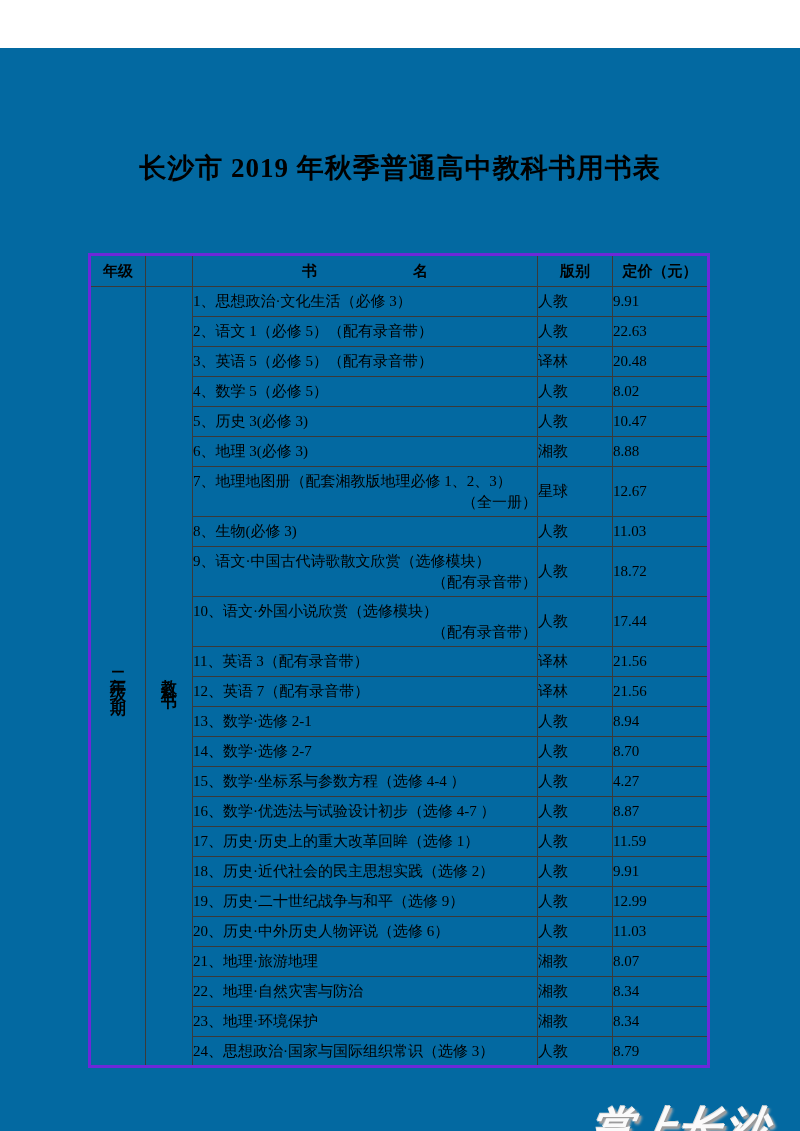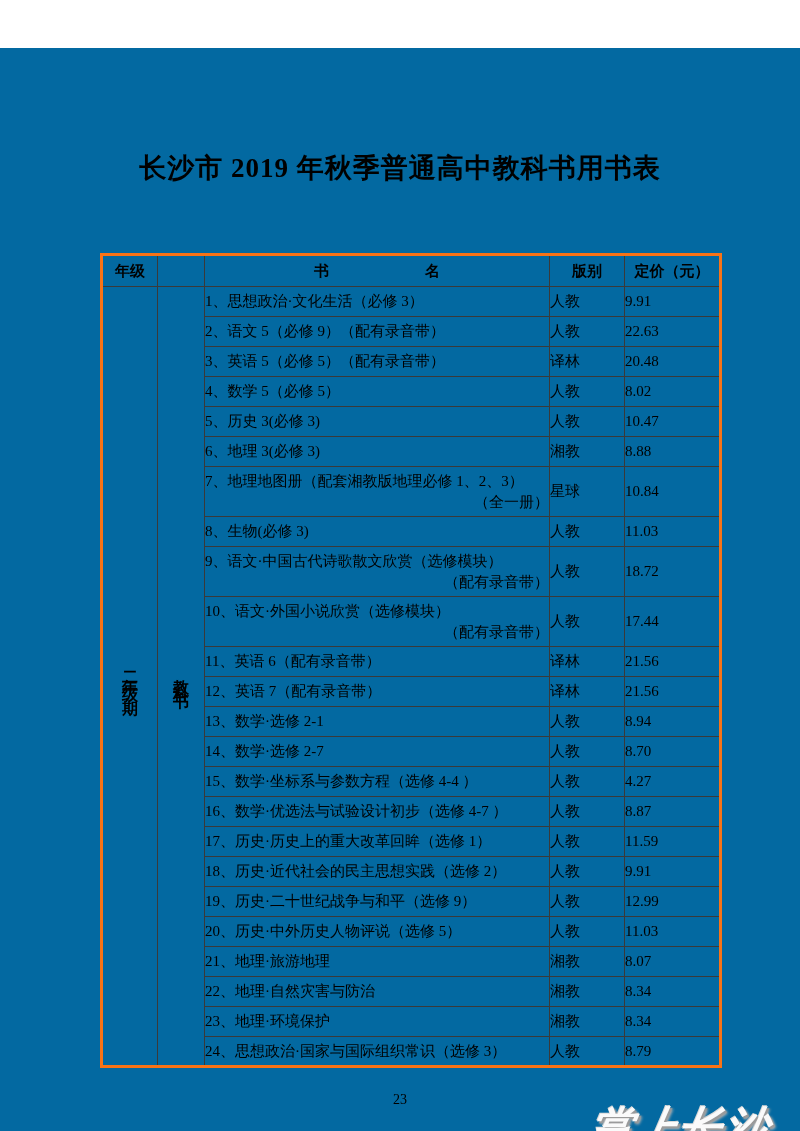--- a/index.html
+++ b/index.html
@@ -10,24 +10,24 @@
   }
   .page{position:relative;width:800px;height:1131px;background:#0369a1;overflow:hidden;margin-top:48px;}
 
   .doc-title{
     position:absolute;top:102px;left:0;width:100%;
     text-align:center;font-size:27px;font-weight:bold;
     letter-spacing:1px;margin:0;
   }
 
   table.book-table{
-    position:absolute;left:100px;top:205px;
+    position:absolute;left:88px;top:205px;
     border-collapse:collapse;table-layout:fixed;
     width:620px;
-    border:3px solid #f97316;
+    border:3px solid #6d28d9;
   }
   table.book-table th, table.book-table td{
     border:1px solid #3a3a3a;
     padding:0;
     font-size:15px;
     vertical-align:middle;
   }
   table.book-table thead th{
     height:30px;font-weight:bold;text-align:center;font-size:15px;
   }
@@ -113,21 +113,21 @@
           </td>
           <td class="title-cell">
         <div class="line1">1、思想政治·文化生活（必修 3）</div>
 
       </td>
       <td class="pub-cell">人教</td>
       <td class="price-cell">9.91</td>
     </tr>
         <tr>
       <td class="title-cell">
-        <div class="line1">2、语文 5（必修 9）（配有录音带）</div>
+        <div class="line1">2、语文 1（必修 5）（配有录音带）</div>
 
       </td>
       <td class="pub-cell">人教</td>
       <td class="price-cell">22.63</td>
     </tr>
         <tr>
       <td class="title-cell">
         <div class="line1">3、英语 5（必修 5）（配有录音带）</div>
 
       </td>
@@ -157,21 +157,21 @@
       </td>
       <td class="pub-cell">湘教</td>
       <td class="price-cell">8.88</td>
     </tr>
         <tr class="tall">
       <td class="title-cell">
         <div class="line1">7、地理地图册（配套湘教版地理必修 1、2、3）</div>
         <div class="line2">（全一册）</div>
       </td>
       <td class="pub-cell">星球</td>
-      <td class="price-cell">10.84</td>
+      <td class="price-cell">12.67</td>
     </tr>
         <tr>
       <td class="title-cell">
         <div class="line1">8、生物(必修 3)</div>
 
       </td>
       <td class="pub-cell">人教</td>
       <td class="price-cell">11.03</td>
     </tr>
         <tr class="tall">
@@ -185,21 +185,21 @@
         <tr class="tall">
       <td class="title-cell">
         <div class="line1">10、语文·外国小说欣赏（选修模块）</div>
         <div class="line2">（配有录音带）</div>
       </td>
       <td class="pub-cell">人教</td>
       <td class="price-cell">17.44</td>
     </tr>
         <tr>
       <td class="title-cell">
-        <div class="line1">11、英语 6（配有录音带）</div>
+        <div class="line1">11、英语 3（配有录音带）</div>
 
       </td>
       <td class="pub-cell">译林</td>
       <td class="price-cell">21.56</td>
     </tr>
         <tr>
       <td class="title-cell">
         <div class="line1">12、英语 7（配有录音带）</div>
 
       </td>
@@ -257,21 +257,21 @@
         <tr>
       <td class="title-cell">
         <div class="line1">19、历史·二十世纪战争与和平（选修 9）</div>
 
       </td>
       <td class="pub-cell">人教</td>
       <td class="price-cell">12.99</td>
     </tr>
         <tr>
       <td class="title-cell">
-        <div class="line1">20、历史·中外历史人物评说（选修 5）</div>
+        <div class="line1">20、历史·中外历史人物评说（选修 6）</div>
 
       </td>
       <td class="pub-cell">人教</td>
       <td class="price-cell">11.03</td>
     </tr>
         <tr>
       <td class="title-cell">
         <div class="line1">21、地理·旅游地理</div>
 
       </td>
@@ -298,20 +298,19 @@
       <td class="title-cell">
         <div class="line1">24、思想政治·国家与国际组织常识（选修 3）</div>
 
       </td>
       <td class="pub-cell">人教</td>
       <td class="price-cell">8.79</td>
     </tr>
       </tbody>
   </table>
 
-  <div class="page-number">23</div>
 
   <div class="watermark">
     <span class="wm-text">掌上长沙</span>
     <span class="wm-domain">icswb.com</span>
   </div>
 
 </div>
 
 </body></html>

